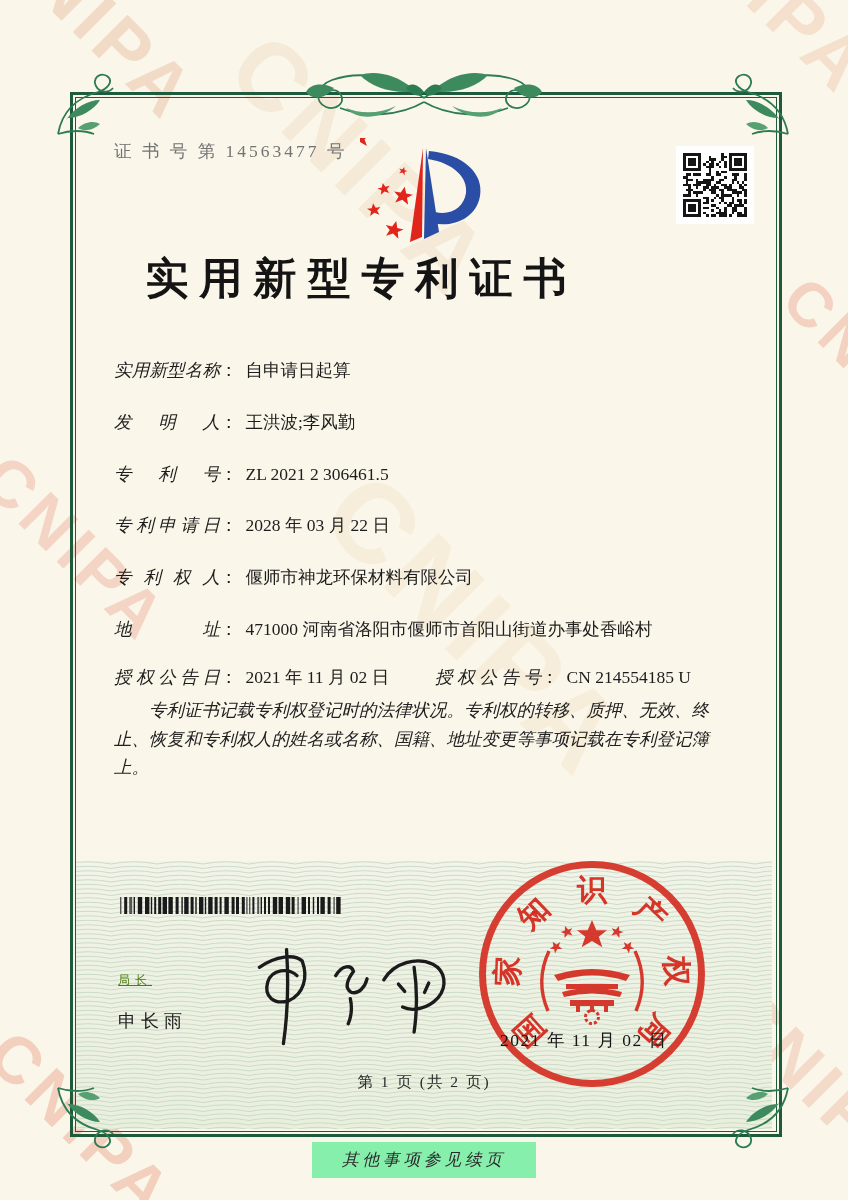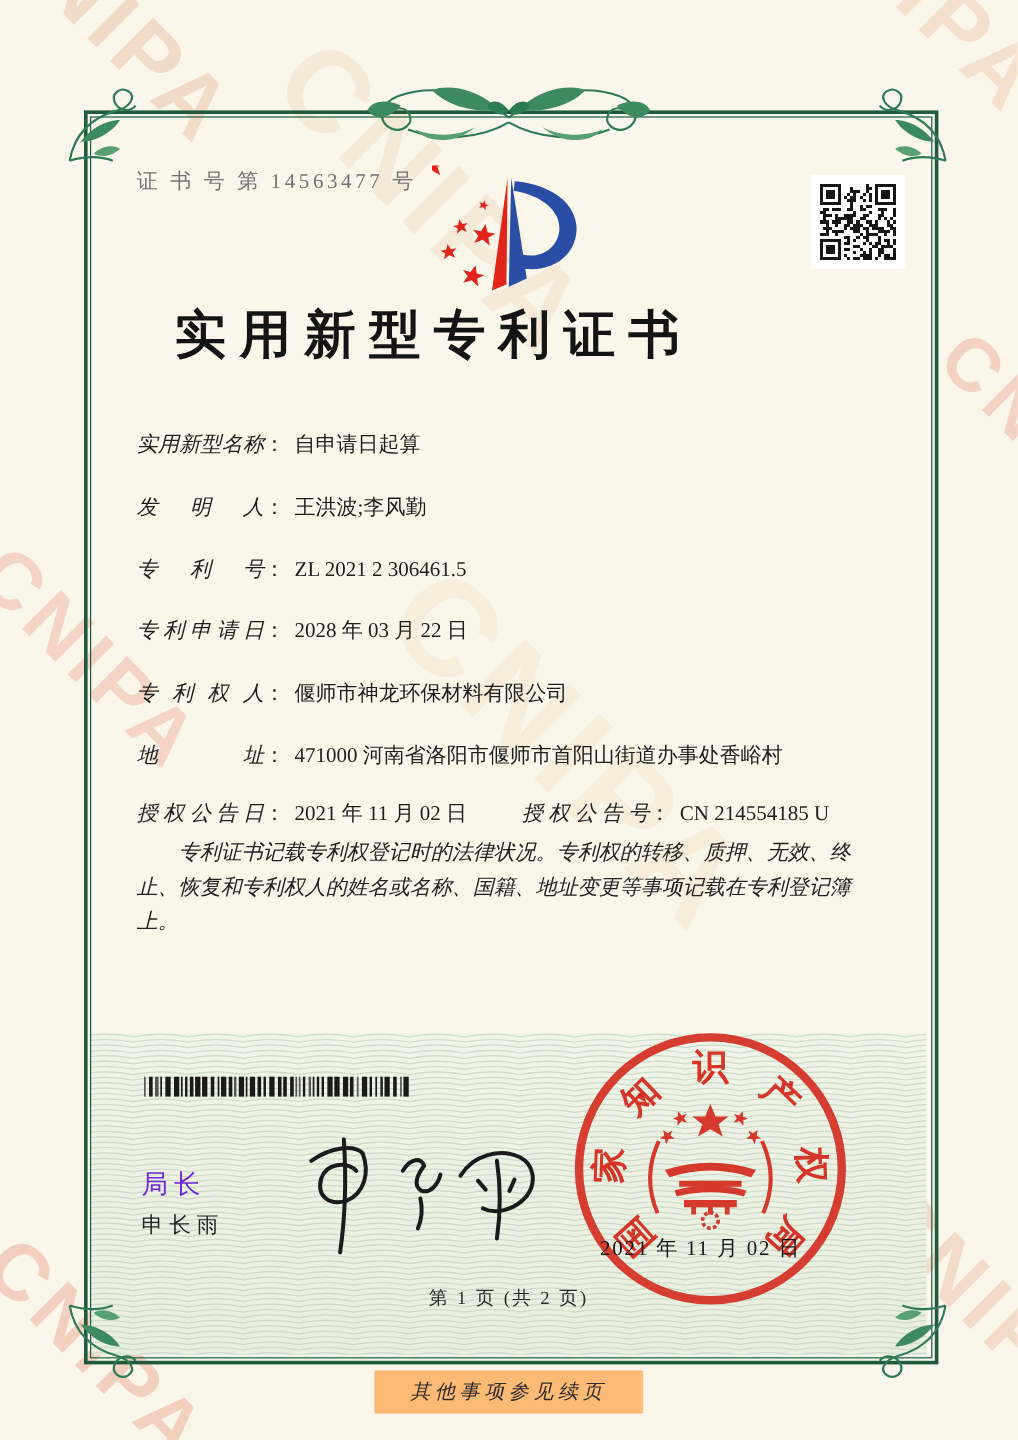--- a/index.html
+++ b/index.html
@@ -38,42 +38,42 @@
   .flabel{display:inline-block;width:106px;text-align:justify;text-align-last:justify;vertical-align:bottom;font-style:italic;}
   .fval{margin-left:8px;}
   .grant2{position:absolute;left:321px;top:0;white-space:nowrap;}
   
   .paras{position:absolute;left:114px;top:696px;width:622px;font-size:17.5px;line-height:28.6px;
          color:#212121;font-style:italic;}
   .paras p{margin:0;text-indent:2em;}
   
   .barcode{position:absolute;left:120px;top:897px;}
   
-  .dirtitle{position:absolute;left:118px;top:972px;font-size:22px;letter-spacing:5px;color:#6d28d9;}
+  .dirtitle{position:absolute;left:118px;top:972px;font-size:12px;letter-spacing:5px;color:#4d7c0f;text-decoration:underline;}
   .dirname{position:absolute;left:118px;top:1009px;font-size:18px;letter-spacing:5px;color:#222;}
   .sig{position:absolute;left:228px;top:942px;width:230px;height:105px;}
   
   .seal{position:absolute;left:479px;top:861px;width:226px;height:226px;z-index:3;}
   .seal-ring{position:absolute;inset:0;border:7px solid rgba(212,42,30,.9);border-radius:50%;}
   .sealch{position:absolute;left:50%;top:50%;font-size:30px;font-weight:700;color:rgba(212,42,30,.95);
           font-family:"Liberation Serif","DejaVu Serif",serif;}
   .sc0{transform:translate(-50%,-50%) rotate(-132deg) translate(0,-84px);}
   .sc1{transform:translate(-50%,-50%) rotate(-88deg) translate(0,-84px);}
   .sc2{transform:translate(-50%,-50%) rotate(-44deg) translate(0,-84px);}
   .sc3{transform:translate(-50%,-50%) rotate(0deg) translate(0,-84px);}
   .sc4{transform:translate(-50%,-50%) rotate(44deg) translate(0,-84px);}
   .sc5{transform:translate(-50%,-50%) rotate(88deg) translate(0,-84px);}
   .sc6{transform:translate(-50%,-50%) rotate(132deg) translate(0,-84px);}
   .emblem{position:absolute;left:53px;top:50px;width:120px;height:120px;}
   .sealdate{position:absolute;left:500px;top:1028px;font-size:17.5px;letter-spacing:1.5px;color:#161616;z-index:4;white-space:nowrap;}
   
   .pagenum{position:absolute;left:74px;top:1072px;width:700px;text-align:center;
            font-size:15.5px;letter-spacing:2px;color:#2a2a2a;z-index:4;}
   .contnote{position:absolute;left:50%;top:1142px;transform:translateX(-50%);
-            background:#fdba74;padding:7px 30px;font-size:16.5px;letter-spacing:4px;
+            background:#86efac;padding:7px 30px;font-size:16.5px;letter-spacing:4px;
             color:#2a2a2a;font-style:italic;}
 </style>
 </head>
 <body>
 
 <span class="wm wm1">CNIPA</span>
 <span class="wm wm2">CNIPA</span>
 <span class="wm wm3">CNIPA</span>
 <span class="wm wm4">CNIPA</span>
 <span class="wm wm5">CNIPA</span>

